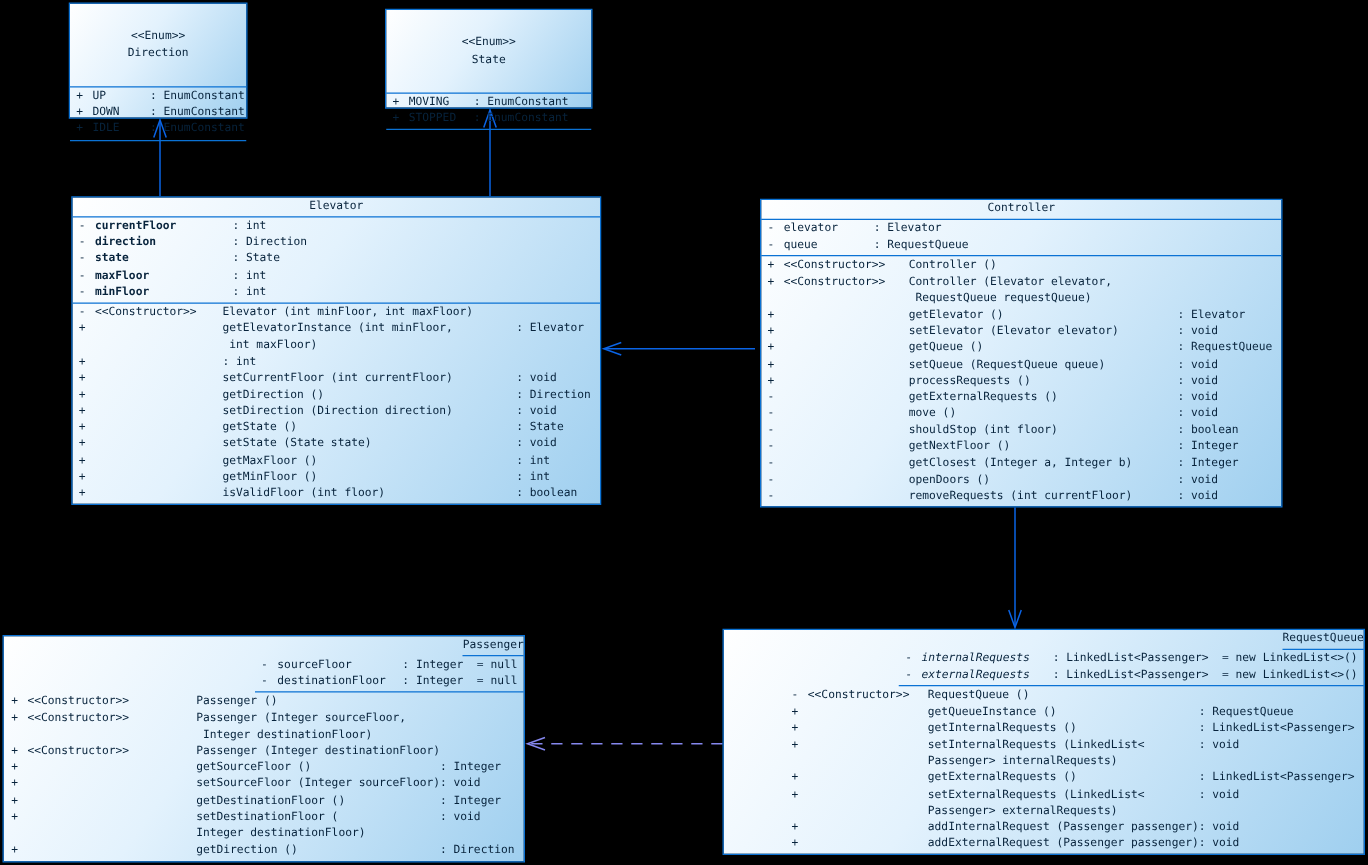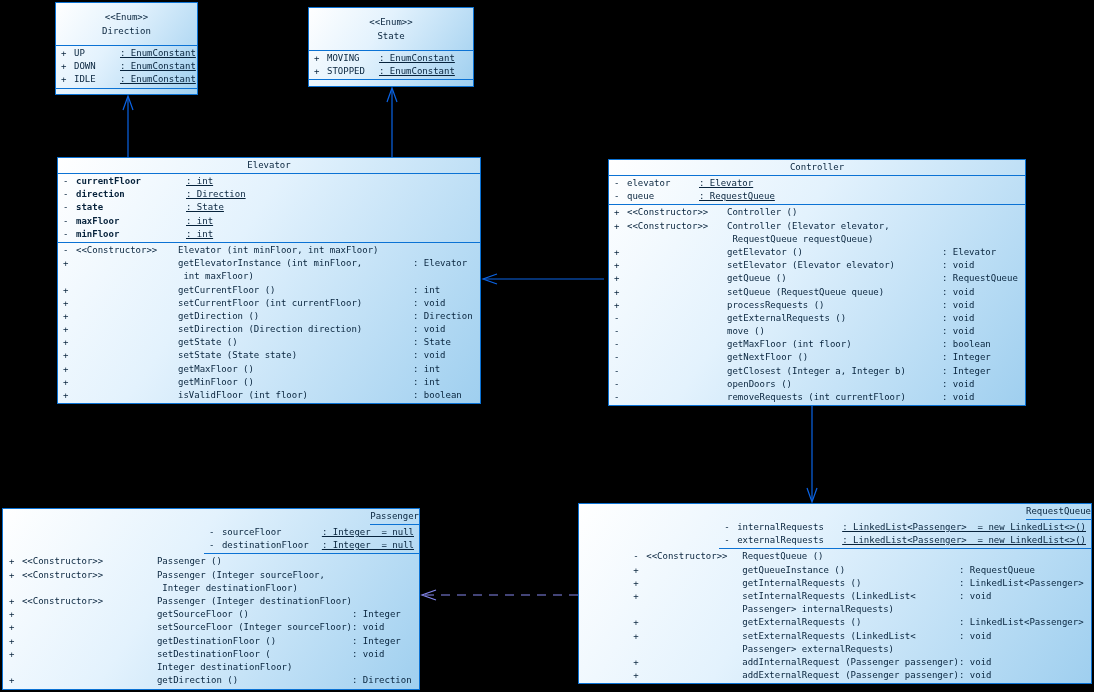--- a/index.html
+++ b/index.html
@@ -19,21 +19,21 @@
     background:linear-gradient(125deg,#ffffff 0%,#e3f2fd 40%,#9fcfef 100%);
     display:flex;
     flex-direction:column;
   }
   .head{
     border-bottom:1px solid #0b72d4;
     text-align:center;
     flex:none;
   }
   .class-head{height:15px;line-height:15px;}
-  .enum-head{padding:7px 0;}
+  .enum-head{padding:19px 0;}
   .enum-head div{height:14px;line-height:14px;}
   .attrs{
     border-bottom:1px solid #0b72d4;
     padding:1px 5px;
     flex:none;
     overflow:hidden;
   }
   .methods{
     flex:1;
     padding:1px 5px;
@@ -42,30 +42,30 @@
   .row{
     display:flex;
     height:13.2px;
     line-height:13.2px;
     white-space:pre;
   }
   .c-v{width:13px;flex:none;}
   .c-k{flex:none;}
   .c-n{flex:none;}
   .c-t{flex:none;}
-  .arow .c-t{flex:1;width:auto;text-decoration:underline;}
+  .arow .c-t{flex:1;width:auto;}
   .mrow .c-n{flex:1;width:auto;overflow:hidden;}
 
   
   #box-direction    .arow .c-n{width:46px;}
   #box-state        .arow .c-n{width:52px;}
   #box-elevator     .arow .c-n{width:110px;font-weight:bold;}
   #box-controller   .arow .c-n{width:72px;}
   #box-passenger    .arow .c-n{width:100px;}
-  #box-requestqueue .arow .c-n{width:105px;}
+  #box-requestqueue .arow .c-n{width:105px;font-style:italic;}
 
   
   #box-elevator     .mrow .c-k{width:102px;} #box-elevator     .mrow .c-t{width:62px;}
   #box-controller   .mrow .c-k{width:100px;} #box-controller   .mrow .c-t{width:78px;}
   #box-passenger    .mrow .c-k{width:135px;} #box-passenger    .mrow .c-t{width:62px;}
   #box-requestqueue .mrow .c-k{width:96px;}  #box-requestqueue .mrow .c-t{width:127px;}
 
   
   #box-direction   {left:55px; top:2px;  width:143px;height:93px;}
   #box-state       {left:308px;top:7px;  width:166px;height:80px;}
@@ -140,21 +140,21 @@
         <div class="row arow"><span class="c-v">-</span><span class="c-n">currentFloor</span><span class="c-t">: int</span></div>
         <div class="row arow"><span class="c-v">-</span><span class="c-n">direction</span><span class="c-t">: Direction</span></div>
         <div class="row arow"><span class="c-v">-</span><span class="c-n">state</span><span class="c-t">: State</span></div>
         <div class="row arow"><span class="c-v">-</span><span class="c-n">maxFloor</span><span class="c-t">: int</span></div>
         <div class="row arow"><span class="c-v">-</span><span class="c-n">minFloor</span><span class="c-t">: int</span></div>
       </div>
     <div class="methods">
         <div class="row mrow"><span class="c-v">-</span><span class="c-k">&lt;&lt;Constructor&gt;&gt;</span><span class="c-n">Elevator (int minFloor, int maxFloor)</span><span class="c-t"></span></div>
         <div class="row mrow"><span class="c-v">+</span><span class="c-k"></span><span class="c-n">getElevatorInstance (int minFloor,</span><span class="c-t">: Elevator</span></div>
         <div class="row mrow"><span class="c-v"></span><span class="c-k"></span><span class="c-n"> int maxFloor)</span><span class="c-t"></span></div>
-        <div class="row mrow"><span class="c-v">+</span><span class="c-k"></span><span class="c-n">getCurrentFloor ()</span><span class="c-t">: int</span></div>
+        <div class="row mrow"><span class="c-v">+</span><span class="c-k"></span><span class="c-t">: int</span></div>
         <div class="row mrow"><span class="c-v">+</span><span class="c-k"></span><span class="c-n">setCurrentFloor (int currentFloor)</span><span class="c-t">: void</span></div>
         <div class="row mrow"><span class="c-v">+</span><span class="c-k"></span><span class="c-n">getDirection ()</span><span class="c-t">: Direction</span></div>
         <div class="row mrow"><span class="c-v">+</span><span class="c-k"></span><span class="c-n">setDirection (Direction direction)</span><span class="c-t">: void</span></div>
         <div class="row mrow"><span class="c-v">+</span><span class="c-k"></span><span class="c-n">getState ()</span><span class="c-t">: State</span></div>
         <div class="row mrow"><span class="c-v">+</span><span class="c-k"></span><span class="c-n">setState (State state)</span><span class="c-t">: void</span></div>
         <div class="row mrow"><span class="c-v">+</span><span class="c-k"></span><span class="c-n">getMaxFloor ()</span><span class="c-t">: int</span></div>
         <div class="row mrow"><span class="c-v">+</span><span class="c-k"></span><span class="c-n">getMinFloor ()</span><span class="c-t">: int</span></div>
         <div class="row mrow"><span class="c-v">+</span><span class="c-k"></span><span class="c-n">isValidFloor (int floor)</span><span class="c-t">: boolean</span></div>
       </div>
   </div>
@@ -171,21 +171,21 @@
         <div class="row mrow"><span class="c-v">+</span><span class="c-k">&lt;&lt;Constructor&gt;&gt;</span><span class="c-n">Controller ()</span><span class="c-t"></span></div>
         <div class="row mrow"><span class="c-v">+</span><span class="c-k">&lt;&lt;Constructor&gt;&gt;</span><span class="c-n">Controller (Elevator elevator,</span><span class="c-t"></span></div>
         <div class="row mrow"><span class="c-v"></span><span class="c-k"></span><span class="c-n"> RequestQueue requestQueue)</span><span class="c-t"></span></div>
         <div class="row mrow"><span class="c-v">+</span><span class="c-k"></span><span class="c-n">getElevator ()</span><span class="c-t">: Elevator</span></div>
         <div class="row mrow"><span class="c-v">+</span><span class="c-k"></span><span class="c-n">setElevator (Elevator elevator)</span><span class="c-t">: void</span></div>
         <div class="row mrow"><span class="c-v">+</span><span class="c-k"></span><span class="c-n">getQueue ()</span><span class="c-t">: RequestQueue</span></div>
         <div class="row mrow"><span class="c-v">+</span><span class="c-k"></span><span class="c-n">setQueue (RequestQueue queue)</span><span class="c-t">: void</span></div>
         <div class="row mrow"><span class="c-v">+</span><span class="c-k"></span><span class="c-n">processRequests ()</span><span class="c-t">: void</span></div>
         <div class="row mrow"><span class="c-v">-</span><span class="c-k"></span><span class="c-n">getExternalRequests ()</span><span class="c-t">: void</span></div>
         <div class="row mrow"><span class="c-v">-</span><span class="c-k"></span><span class="c-n">move ()</span><span class="c-t">: void</span></div>
-        <div class="row mrow"><span class="c-v">-</span><span class="c-k"></span><span class="c-n">getMaxFloor (int floor)</span><span class="c-t">: boolean</span></div>
+        <div class="row mrow"><span class="c-v">-</span><span class="c-k"></span><span class="c-n">shouldStop (int floor)</span><span class="c-t">: boolean</span></div>
         <div class="row mrow"><span class="c-v">-</span><span class="c-k"></span><span class="c-n">getNextFloor ()</span><span class="c-t">: Integer</span></div>
         <div class="row mrow"><span class="c-v">-</span><span class="c-k"></span><span class="c-n">getClosest (Integer a, Integer b)</span><span class="c-t">: Integer</span></div>
         <div class="row mrow"><span class="c-v">-</span><span class="c-k"></span><span class="c-n">openDoors ()</span><span class="c-t">: void</span></div>
         <div class="row mrow"><span class="c-v">-</span><span class="c-k"></span><span class="c-n">removeRequests (int currentFloor)</span><span class="c-t">: void</span></div>
       </div>
   </div>
 
   <div class="uml-box" id="box-passenger">
     <div class="head class-head">
       <div>Passenger</div>

